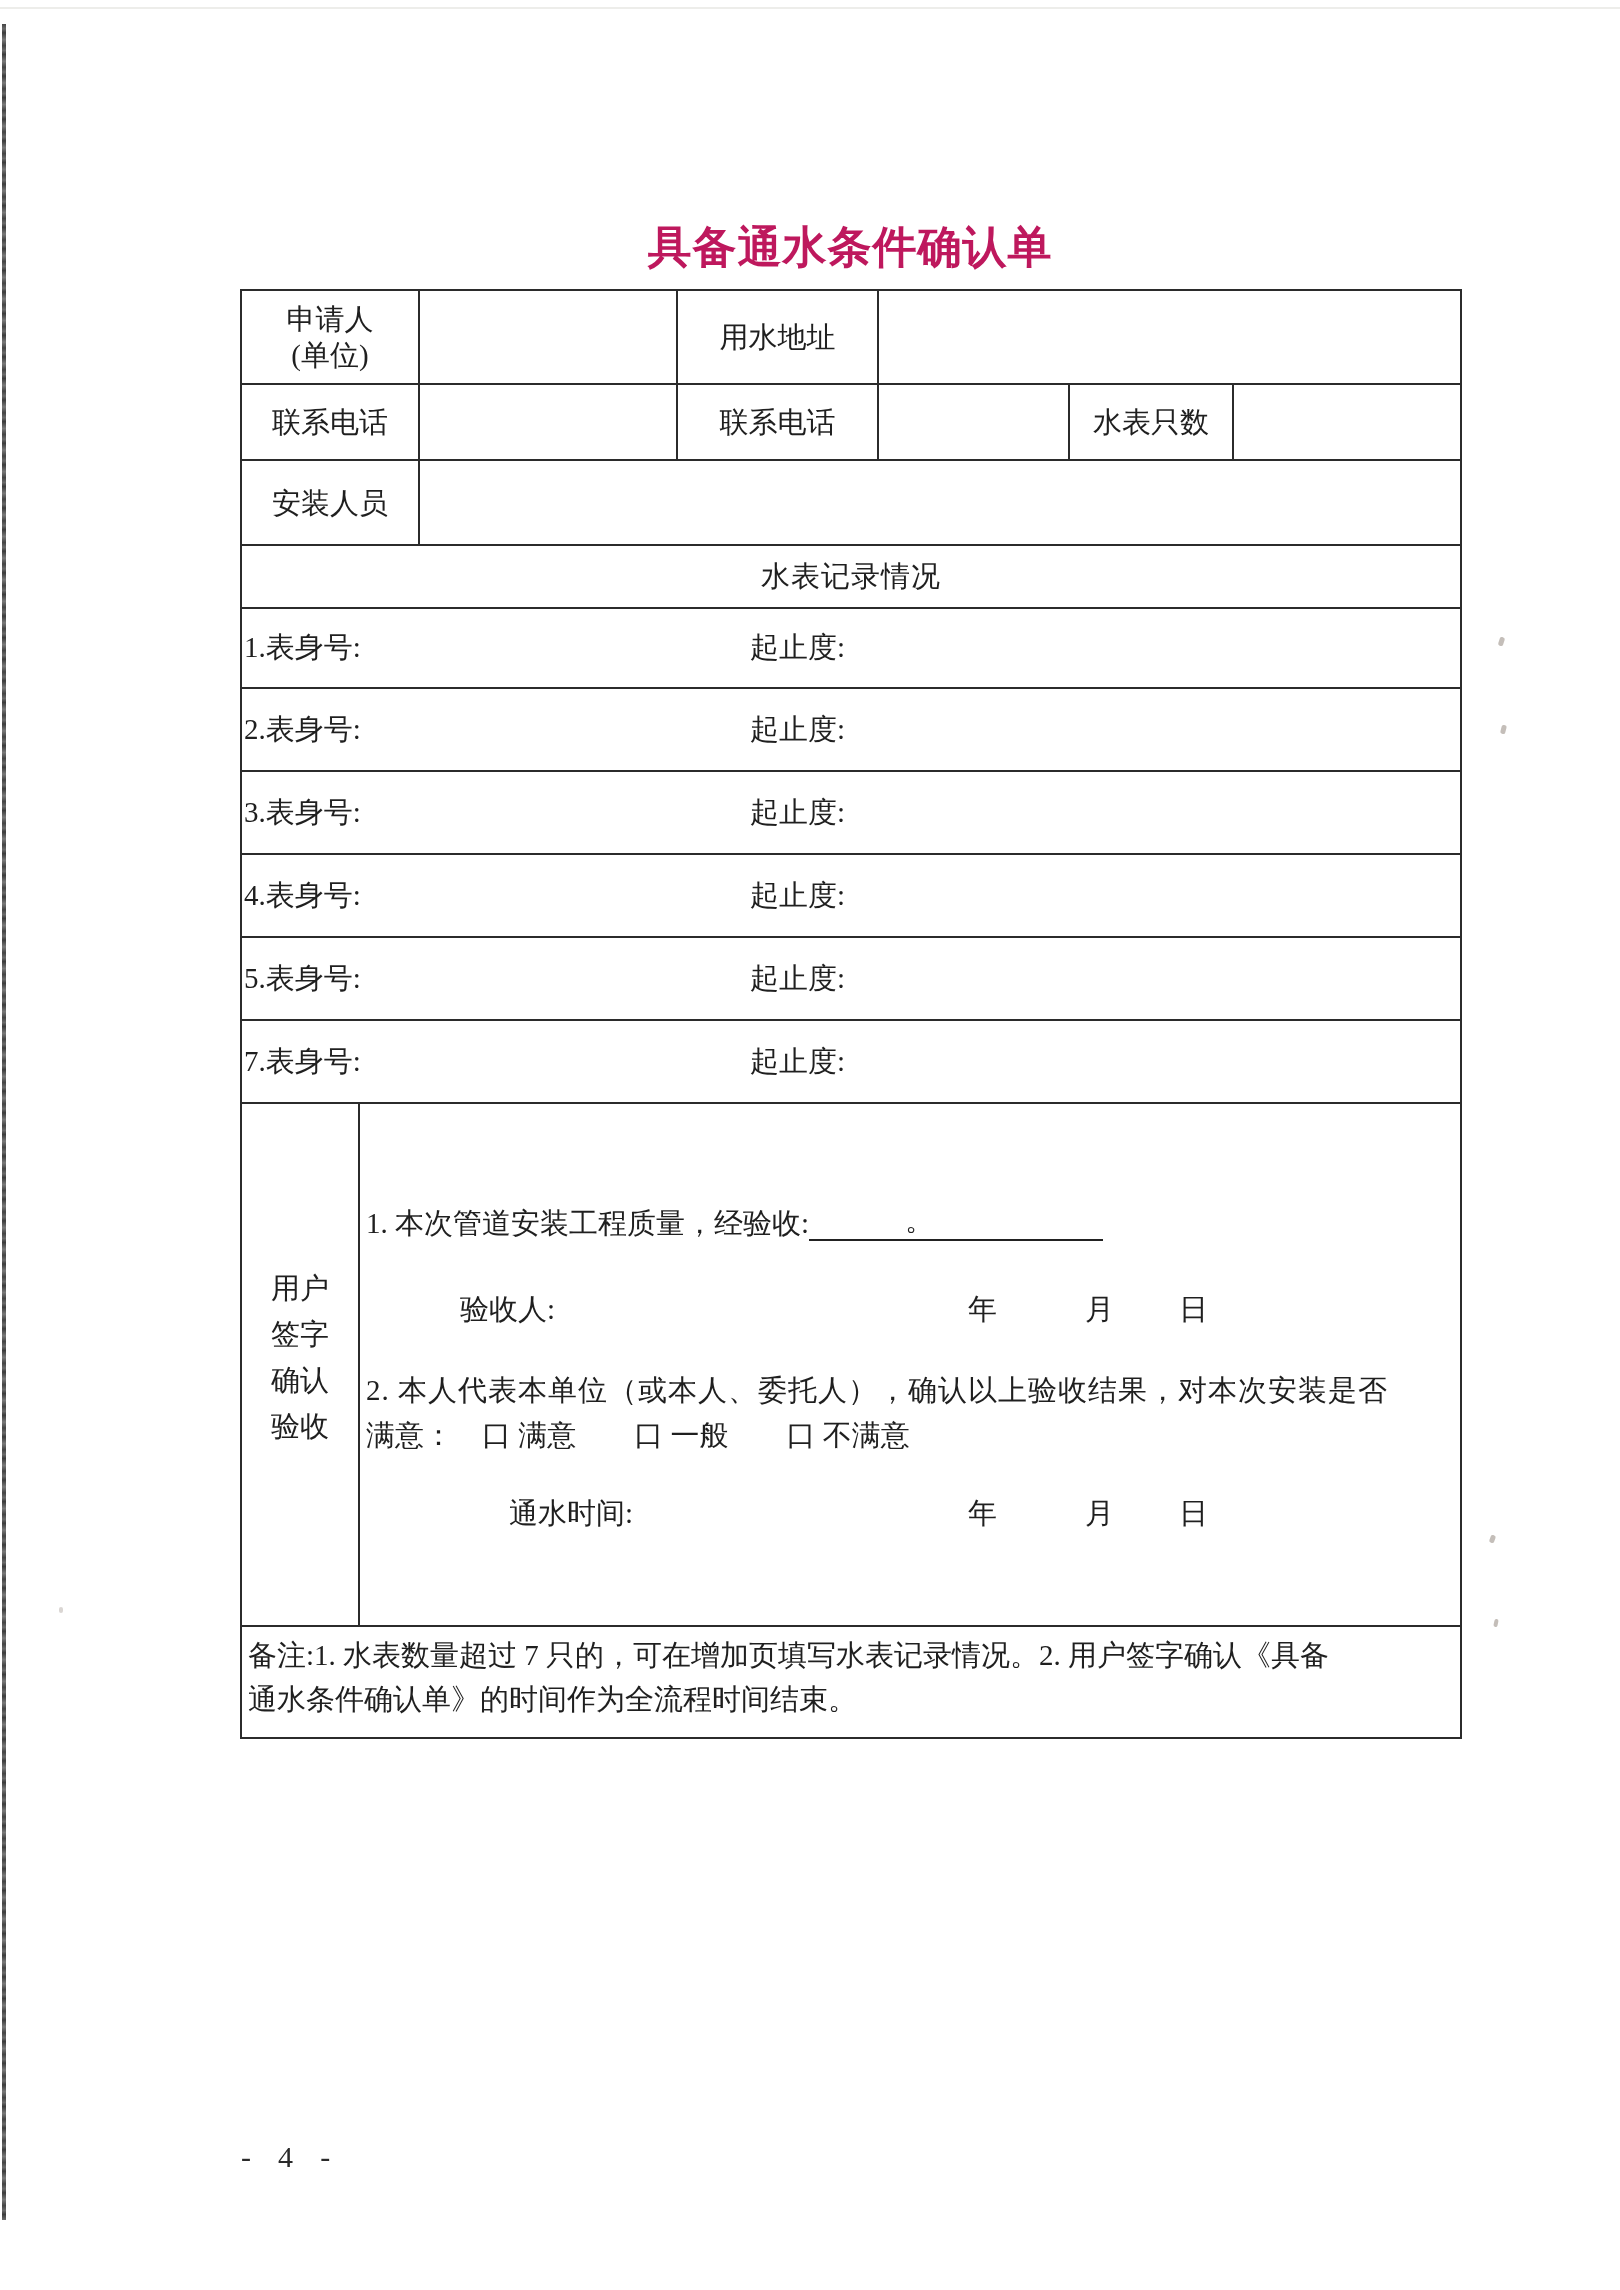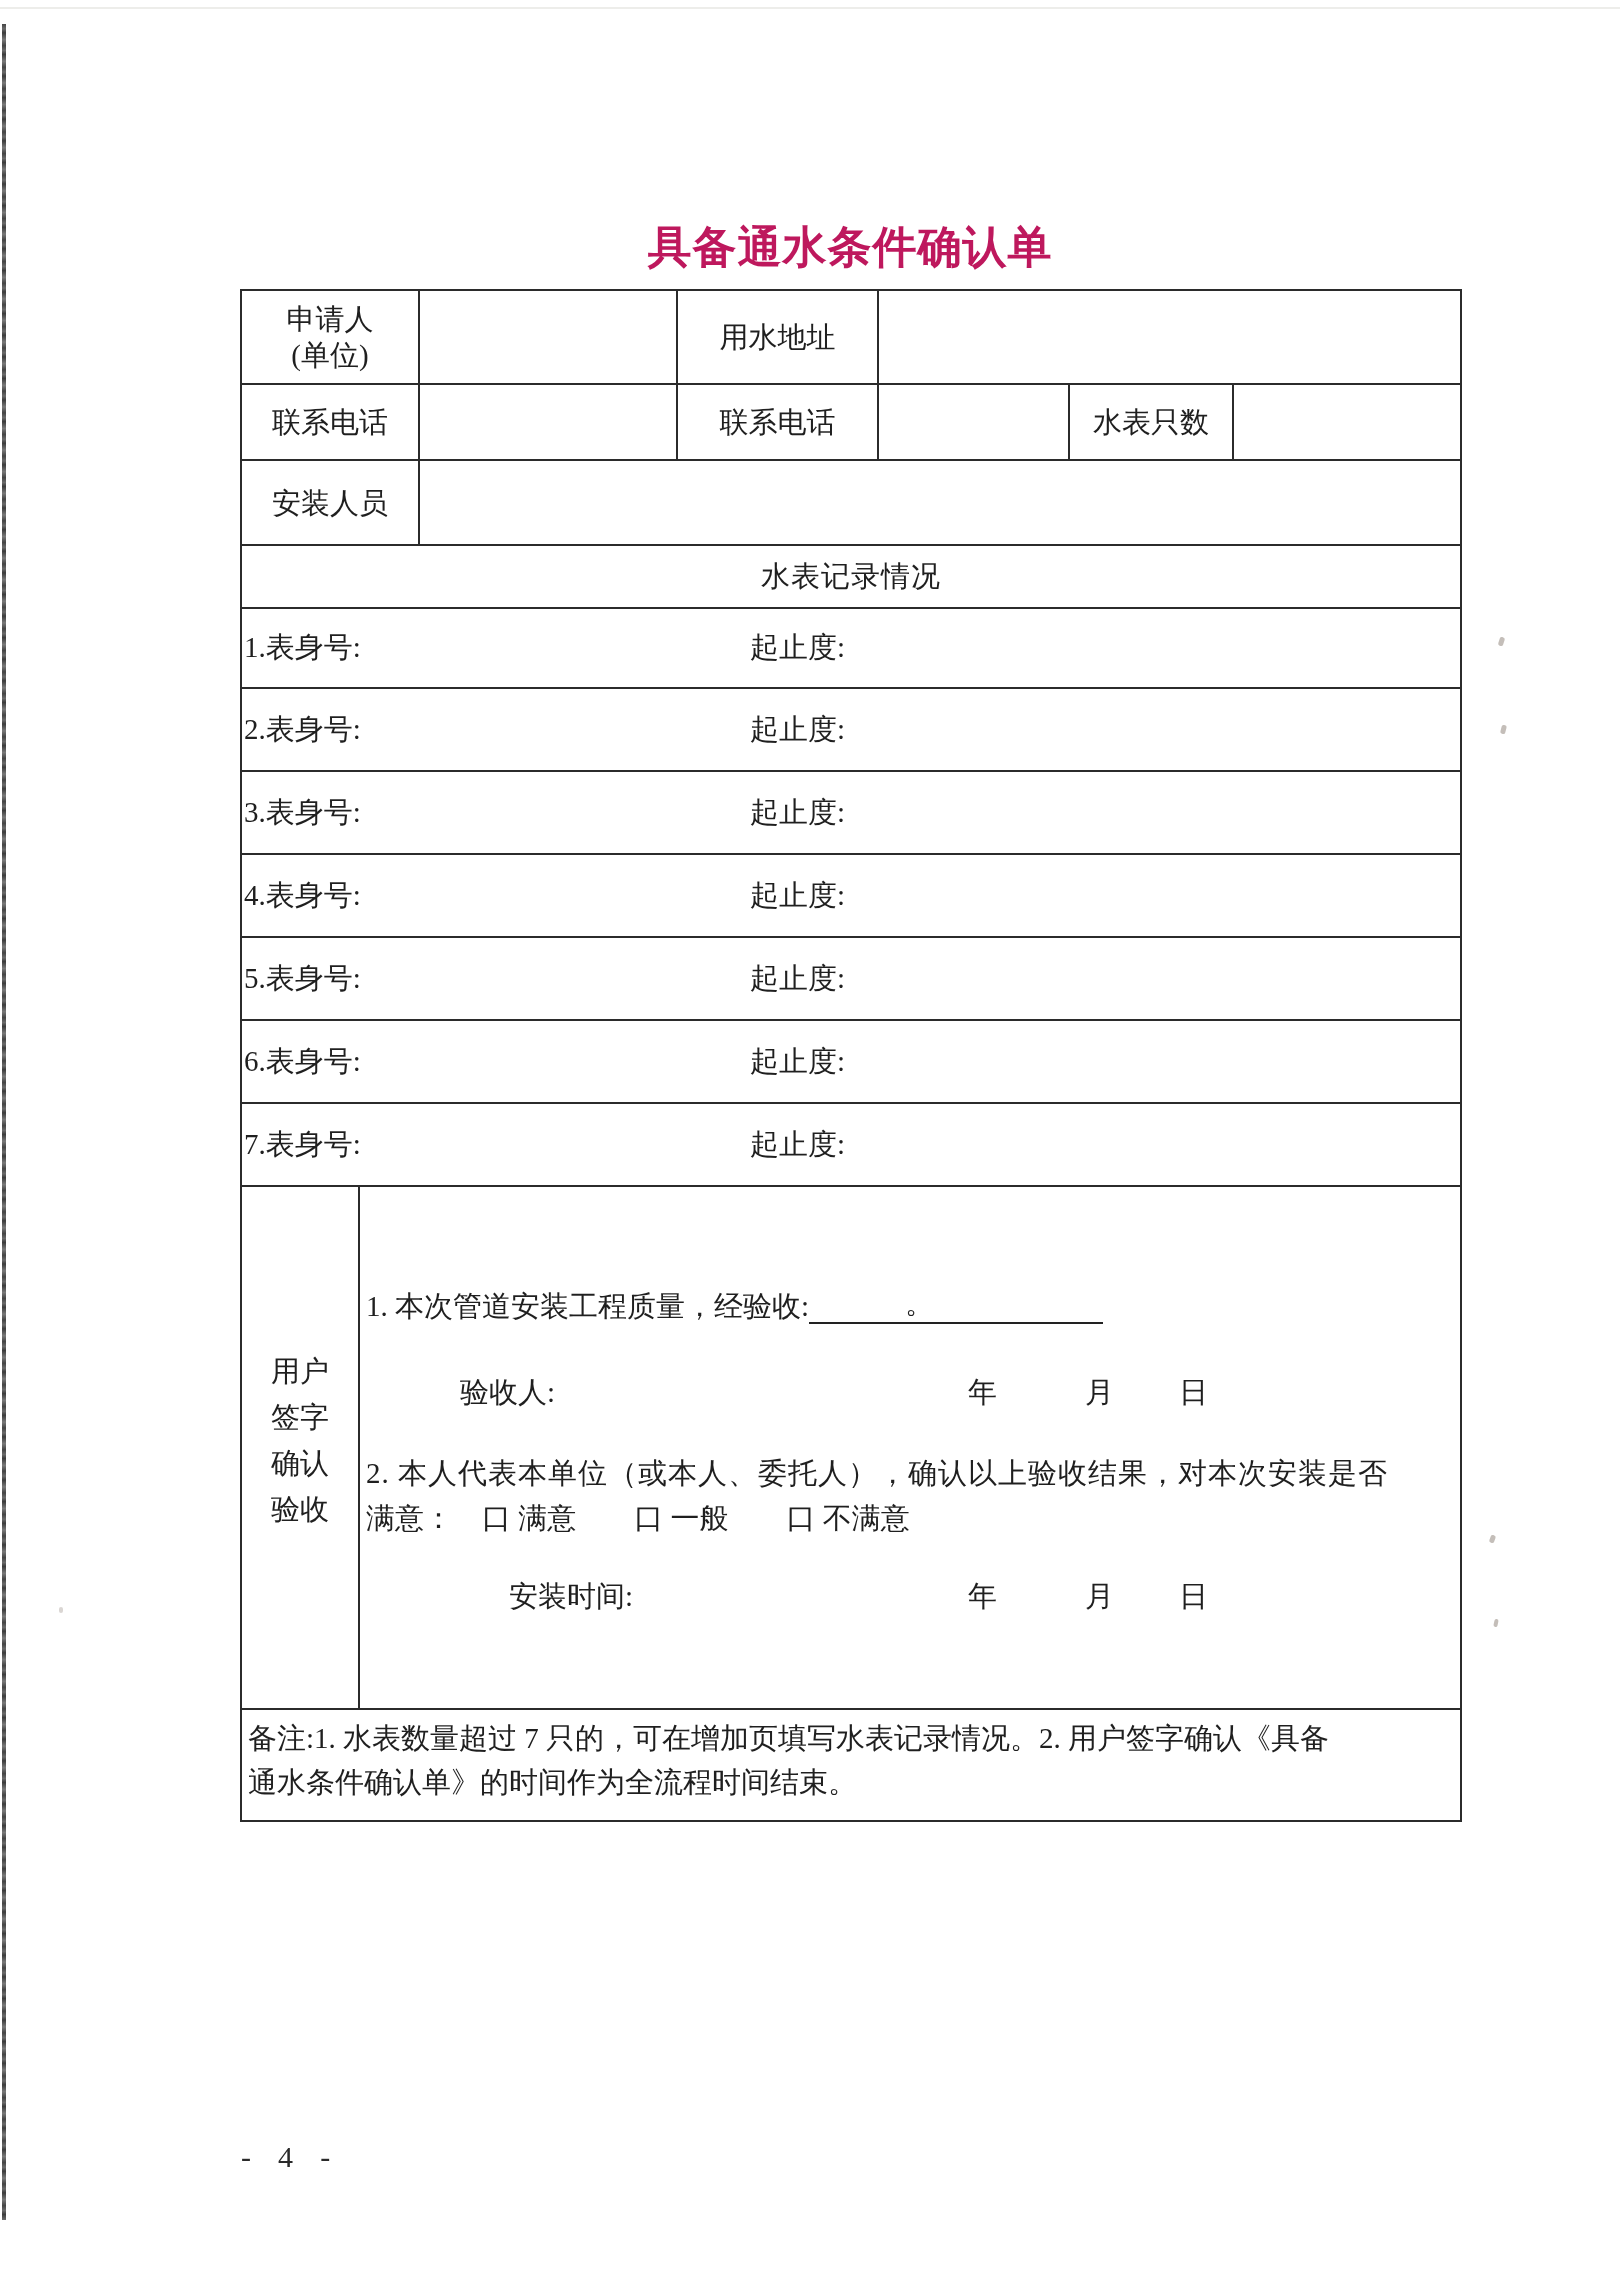--- a/index.html
+++ b/index.html
@@ -172,26 +172,20 @@
       </td>
     </tr>
     <tr class="mrow">
       <td colspan="6">
         <span class="m-no">5.表身号:</span>
         <span class="m-range">起止度:</span>
       </td>
     </tr>
     <tr class="mrow">
       <td colspan="6">
-        <span class="m-no">6.表身号:</span>
-        <span class="m-range">起止度:</span>
-      </td>
-    </tr>
-    <tr class="mrow">
-      <td colspan="6">
         <span class="m-no">7.表身号:</span>
         <span class="m-range">起止度:</span>
       </td>
     </tr>
 
     <tr class="sig">
       <td class="sig-cell" colspan="6">
         <div class="sig-wrap">
           <div class="sig-side">
             <div class="sig-side-inner">
@@ -207,21 +201,21 @@
             </div>
             <div class="sg-line sg-l2">
               <span class="pos p-acceptor">验收人:</span>
               <span class="pos p-year">年</span>
               <span class="pos p-month">月</span>
               <span class="pos p-day">日</span>
             </div>
             <div class="sg-line sg-l3">2. 本人代表本单位（或本人、委托人），确认以上验收结果，对本次安装是否</div>
             <div class="sg-line sg-l4">满意：　口 满意　　口 一般　　口 不满意</div>
             <div class="sg-line sg-l5">
-              <span class="pos p-usersign">安装时间:</span>
+              <span class="pos p-usersign">通水时间:</span>
               <span class="pos p-year">年</span>
               <span class="pos p-month">月</span>
               <span class="pos p-day">日</span>
             </div>
           </div>
         </div>
       </td>
     </tr>
 
     <tr class="notes">

